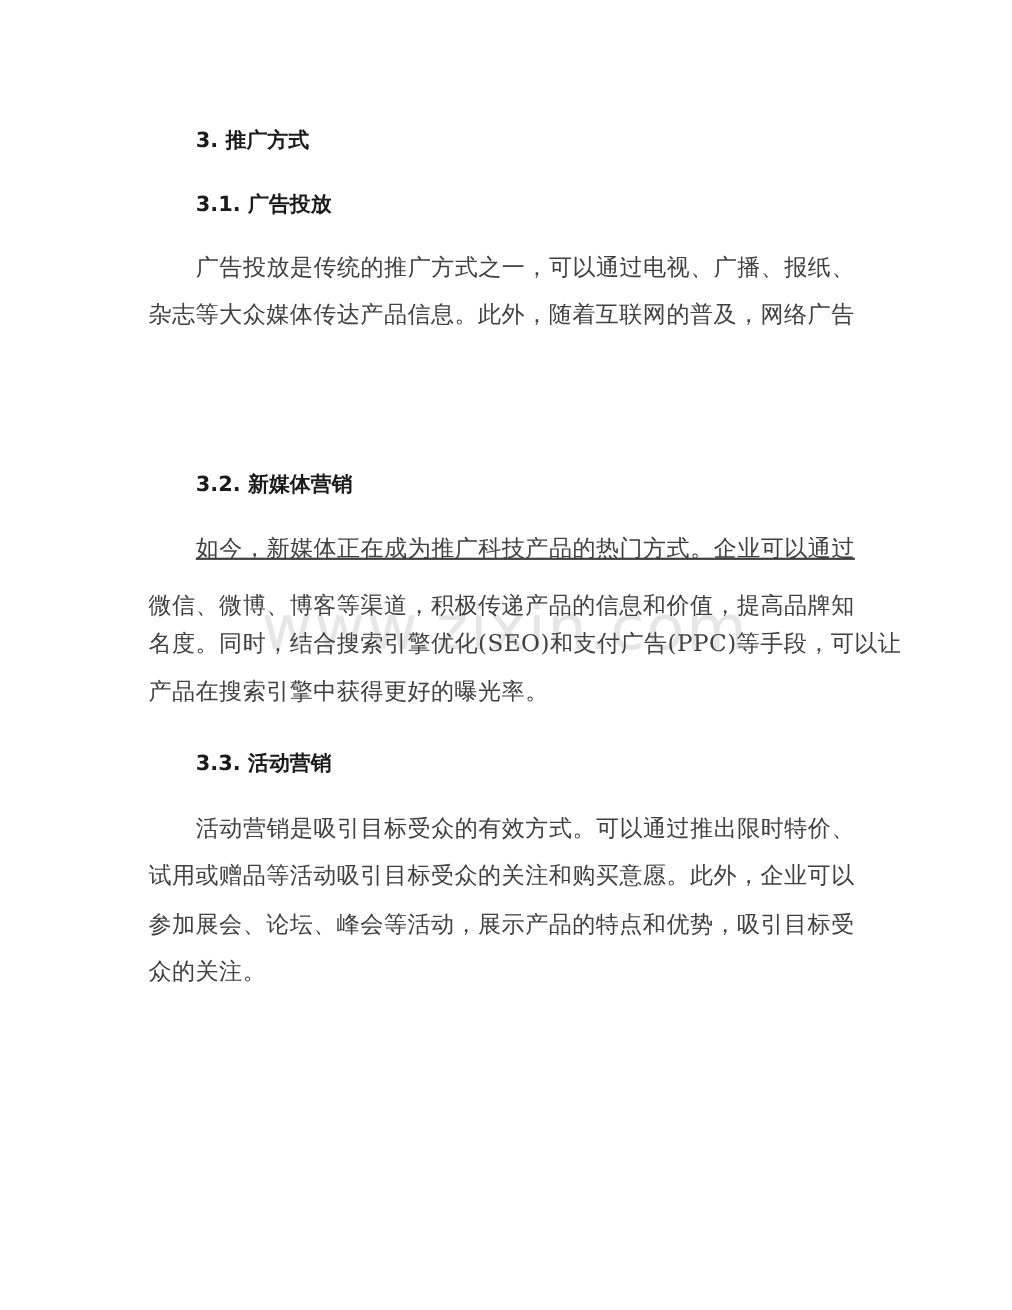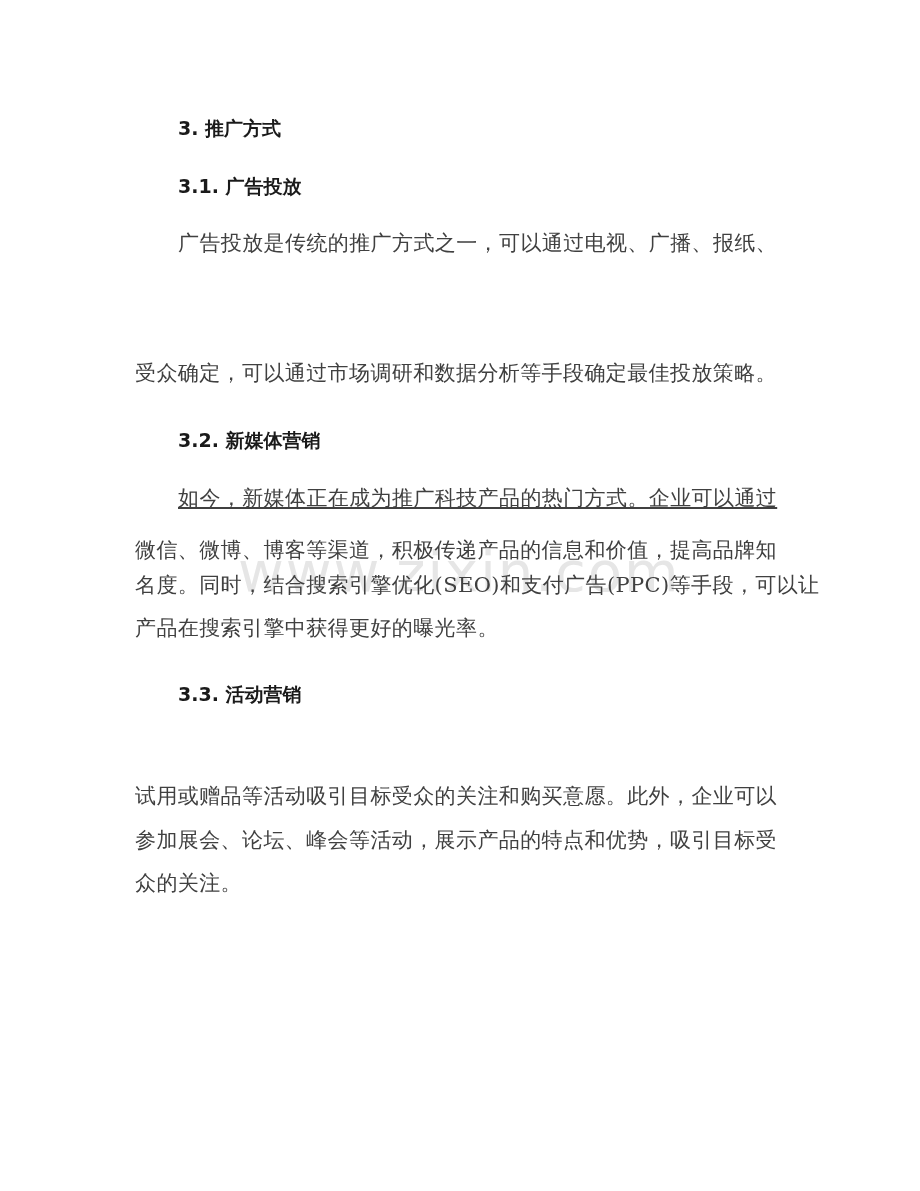--- a/index.html
+++ b/index.html
@@ -66,27 +66,28 @@
 <div class="page">
 
   <div class="watermark">www.zixin.com.cn</div>
 
   <div class="content">
 
     <div class="heading" style="top:116px;">3. 推广方式</div>
 
     <div class="heading" style="top:174px;">3.1. 广告投放</div>
     <div class="line indent" style="top:230px;">广告投放是传统的推广方式之一，可以通过电视、广播、报纸、</div>
-    <div class="line" style="top:360px;">受众确定，可以通过市场调研和数据分析等手段确定最佳投放策略。</div>
+    <div class="line" style="top:273px;">杂志等大众媒体传达产品信息。此外，随着互联网的普及，网络广告</div>
 
     <div class="heading" style="top:428px;">3.2. 新媒体营销</div>
     <div class="line indent" style="top:485px;text-decoration:underline;">如今，新媒体正在成为推广科技产品的热门方式。企业可以通过</div>
     <div class="line" style="top:537px;">微信、微博、博客等渠道，积极传递产品的信息和价值，提高品牌知</div>
     <div class="line" style="top:572px;">名度。同时，结合搜索引擎优化(SEO)和支付广告(PPC)等手段，可以让</div>
     <div class="line" style="top:615px;">产品在搜索引擎中获得更好的曝光率。</div>
 
     <div class="heading" style="top:682px;text-align:right;">3.3. 活动营销</div>
+    <div class="line indent" style="top:740px;">活动营销是吸引目标受众的有效方式。可以通过推出限时特价、</div>
     <div class="line" style="top:783px;">试用或赠品等活动吸引目标受众的关注和购买意愿。此外，企业可以</div>
     <div class="line" style="top:827px;">参加展会、论坛、峰会等活动，展示产品的特点和优势，吸引目标受</div>
     <div class="line" style="top:870px;">众的关注。</div>
 
   </div>
 </div>
 
 </body></html>

